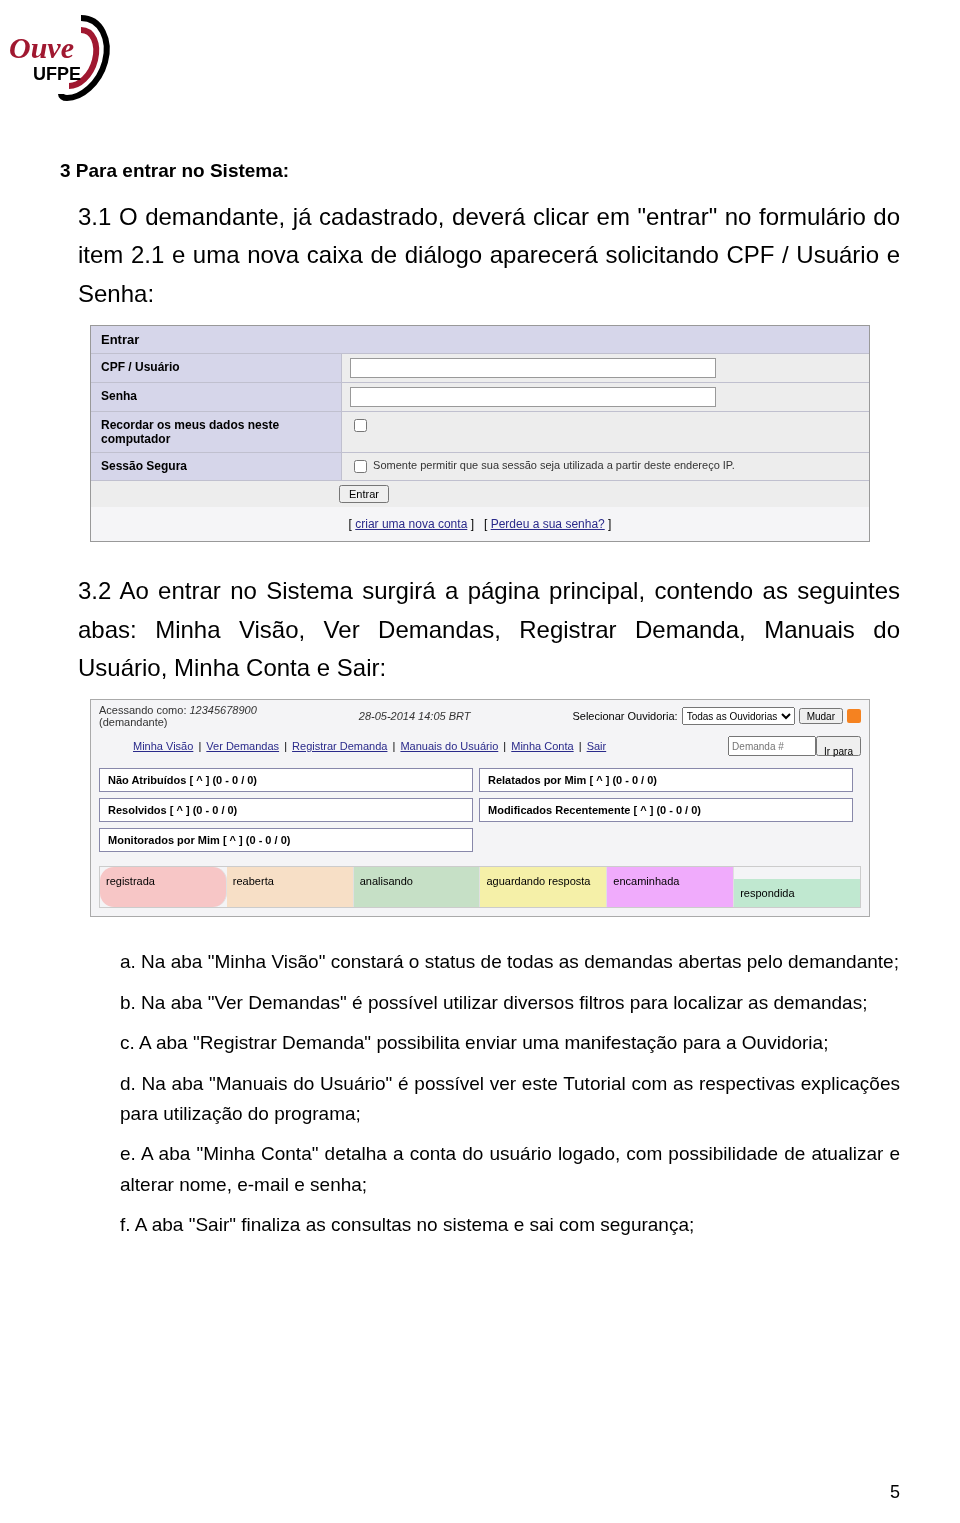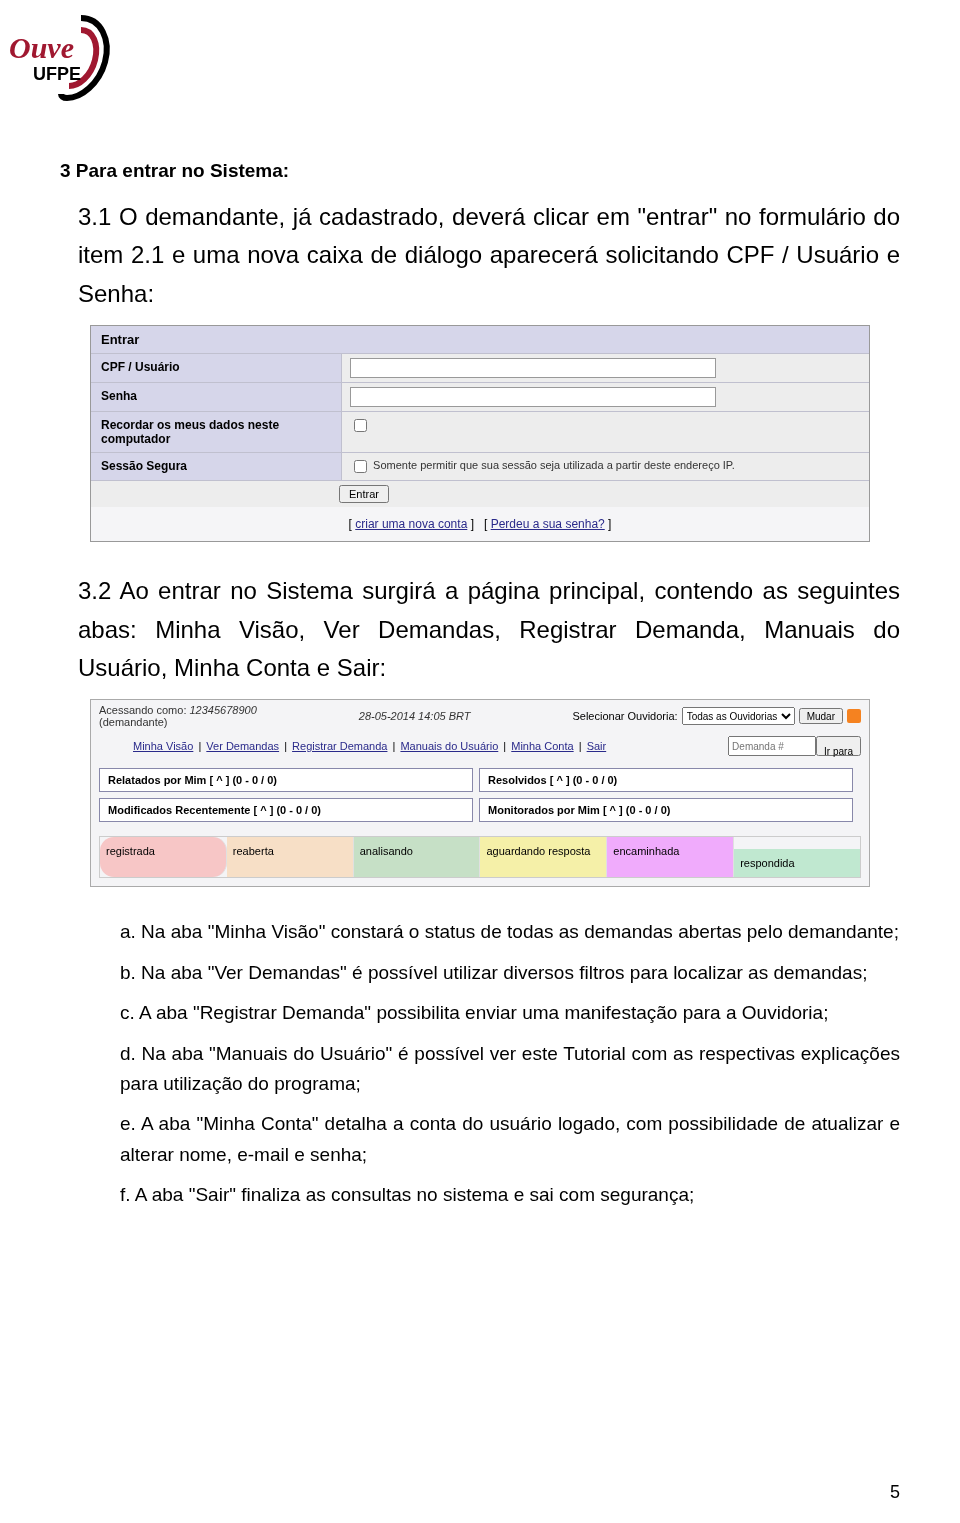--- a/index.html
+++ b/index.html
@@ -290,20 +290,21 @@
           <a href="#">Manuais do Usuário</a> |
           <a href="#">Minha Conta</a> |
           <a href="#">Sair</a>
         </div>
         <div class="dash-menu-right">
           <input type="text" placeholder="Demanda #" style="">
           <button>Ir para</button>
         </div>
       </div>
       <div class="dash-panels">
+        <div class="panel">Não Atribuídos [ ^ ] (0 - 0 / 0)</div>
         <div class="panel">Relatados por Mim [ ^ ] (0 - 0 / 0)</div>
         <div class="panel">Resolvidos [ ^ ] (0 - 0 / 0)</div>
         <div class="panel">Modificados Recentemente [ ^ ] (0 - 0 / 0)</div>
         <div class="panel panel-full">Monitorados por Mim [ ^ ] (0 - 0 / 0)</div>
       </div>
       <div class="status-row">
         <div class="status-cell st-registrada">registrada</div>
         <div class="status-cell st-reaberta">reaberta</div>
         <div class="status-cell st-analisando">analisando</div>
         <div class="status-cell st-aguardando">aguardando resposta</div>

